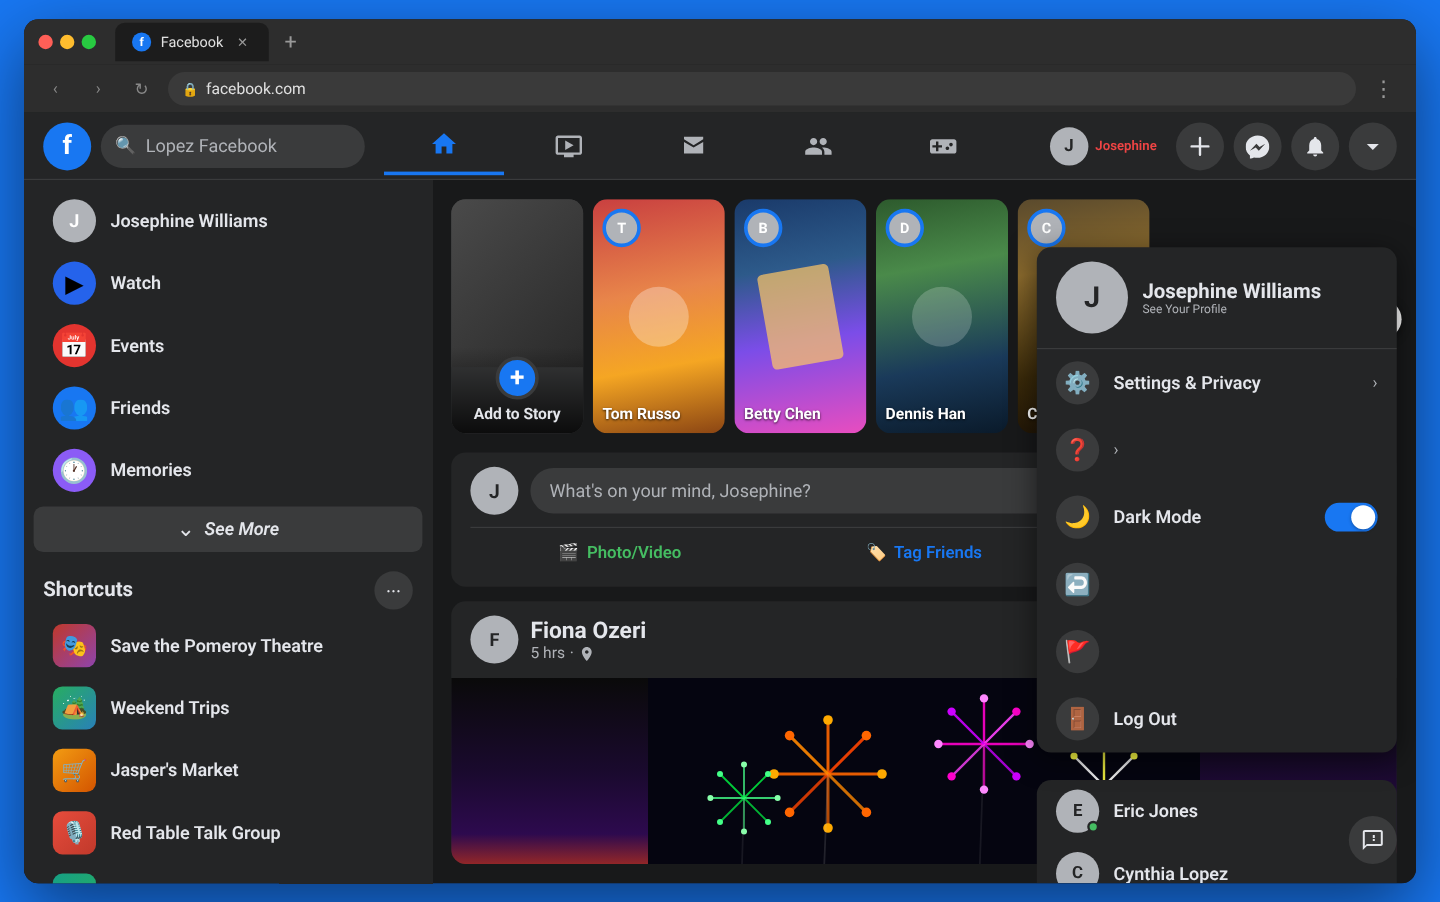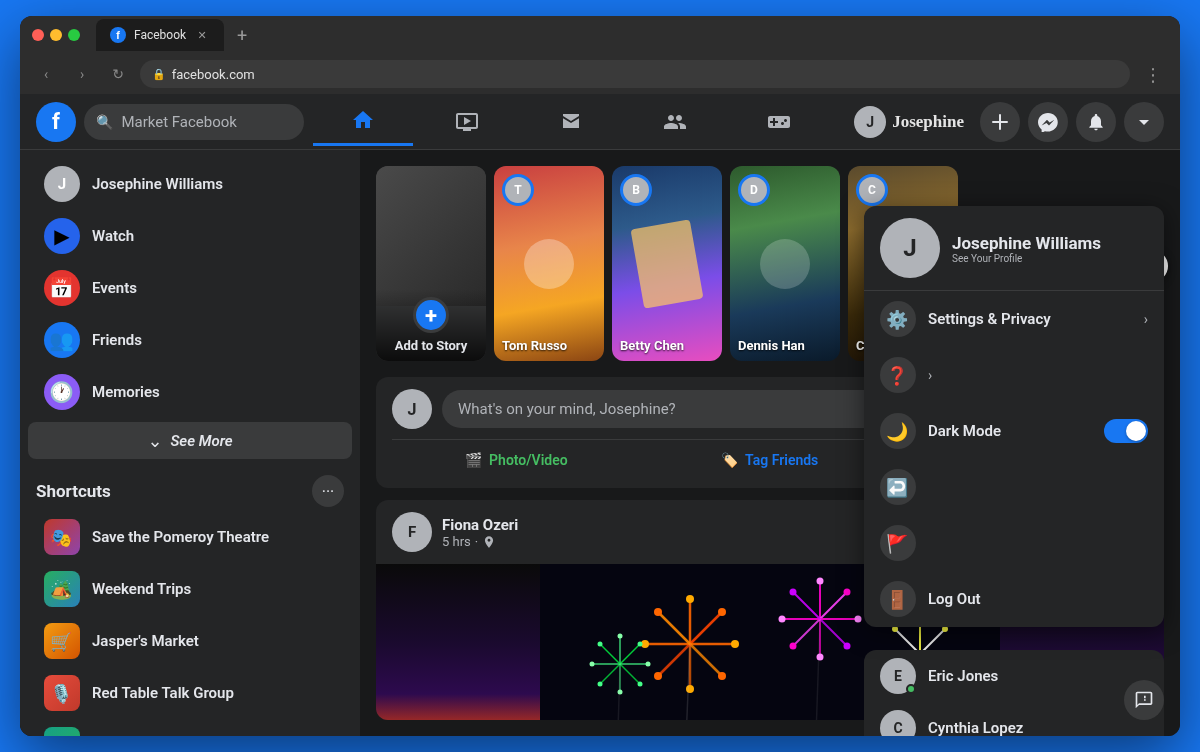--- a/index.html
+++ b/index.html
@@ -238,24 +238,23 @@
       overflow: hidden;
       display: flex;
       align-items: center;
       justify-content: center;
       font-size: 14px;
       font-weight: bold;
       color: #242526;
     }
 
     .nav-user-name {
-      font-size: 17px;
-      color: #e5e5e5;
+      font-size: 11px;
+      color: #ef4444;
       font-weight: 600;
-      font-family: Liberation Serif, serif;
     }
 
     .center-nav {
       display: flex;
       align-items: center;
       gap: 4px;
       margin: 0 auto;
     }
 
     .center-nav-item {
@@ -579,21 +578,21 @@
       font-size: 15px;
       font-weight: bold;
       color: #242526;
     }
 
     .post-meta {
       flex: 1;
     }
 
     .post-author {
-      font-size: 15px;
+      font-size: 19px;
       font-weight: 700;
       color: #e4e6eb;
     }
 
     .post-time {
       font-size: 13px;
       color: #b0b3b8;
       display: flex;
       align-items: flex-end;
       gap: 4px;
@@ -873,21 +872,21 @@
     </div>
     <div class="browser-more">⋮</div>
   </div>
 
   <div class="fb-app-relative">
 
     <div class="fb-topnav">
       <div class="fb-logo">f</div>
       <div class="search-box">
         <span class="search-icon-nav">🔍</span>
-        <span class="search-placeholder">Market Facebook</span>
+        <span class="search-placeholder">Lopez Facebook</span>
       </div>
 
       <div class="center-nav">
         <div class="center-nav-item active">
           <svg width="24" height="24" viewBox="0 0 24 24" fill="#1877f2">
               <path d="M10 20v-6h4v6h5v-8h3L12 3 2 12h3v8z"></path>
             </svg>
         </div>
         <div class="center-nav-item">
           <svg width="24" height="24" viewBox="0 0 24 24" fill="#b0b3b8">

